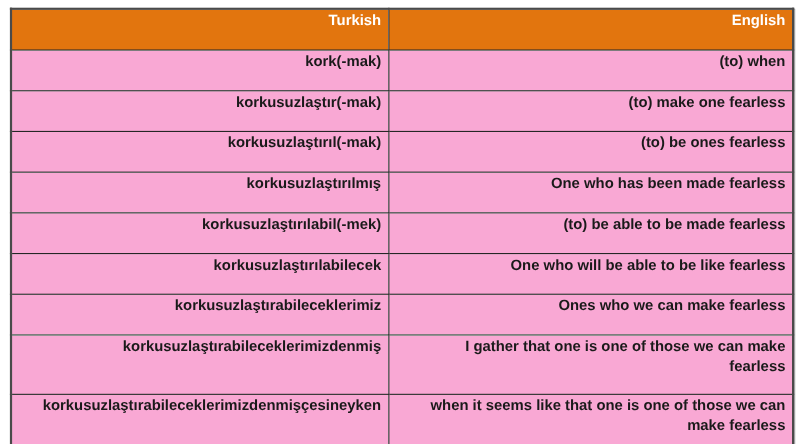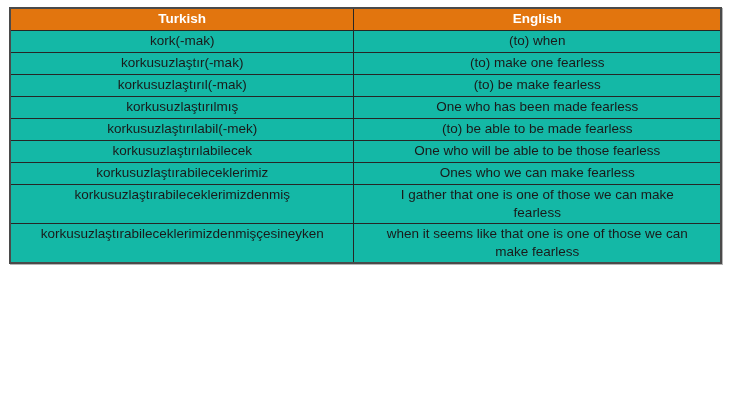--- a/index.html
+++ b/index.html
@@ -23,39 +23,39 @@
     border-collapse: collapse;
     table-layout: fixed;
     width: 711px;
     border: 2px solid #4a4a4a;
     box-shadow: 1px 1px 0 #b5b5b5;
   }
   col.c-turkish { width: 343px; }
   col.c-english { width: 368px; }
   th, td {
     border: 1px solid #262626;
-    padding: 1px 6px 2px 7px;
+    padding: 1px 6px 17px 7px;
     font-size: 13.5px;
     line-height: 17.5px;
-    text-align: center;
+    text-align: right;
     vertical-align: top;
     white-space: pre-line;
     overflow: hidden;
   }
   th {
     background: var(--header-bg, #E2750E);
     color: var(--header-fg, #ffffff);
     font-weight: 700;
     height: 18px;
   }
   td {
     color: #1a1a1a;
-    font-weight: 400;
+    font-weight: 700;
     height: 18px;
-    background: #14b8a6;
+    background: #f9a8d4;
     margin-left: 19px;
   }
 </style>
 </head>
 <body>
 
 <div class="table-wrap">
   <table class="vocab">
     <colgroup>
       <col class="c-turkish">
@@ -71,33 +71,33 @@
         <tr>
           <td>kork(-mak)</td>
           <td>(to) when</td>
         </tr>
         <tr>
           <td>korkusuzlaştır(-mak)</td>
           <td>(to) make one fearless</td>
         </tr>
         <tr>
           <td>korkusuzlaştırıl(-mak)</td>
-          <td>(to) be make fearless</td>
+          <td>(to) be ones fearless</td>
         </tr>
         <tr>
           <td>korkusuzlaştırılmış</td>
           <td>One who has been made fearless</td>
         </tr>
         <tr>
           <td>korkusuzlaştırılabil(-mek)</td>
           <td>(to) be able to be made fearless</td>
         </tr>
         <tr>
           <td>korkusuzlaştırılabilecek</td>
-          <td>One who will be able to be those fearless</td>
+          <td>One who will be able to be like fearless</td>
         </tr>
         <tr>
           <td>korkusuzlaştırabileceklerimiz</td>
           <td>Ones who we can make fearless</td>
         </tr>
         <tr>
           <td>korkusuzlaştırabileceklerimizdenmiş</td>
           <td>I gather that one is one of those we can make
 fearless</td>
         </tr>

